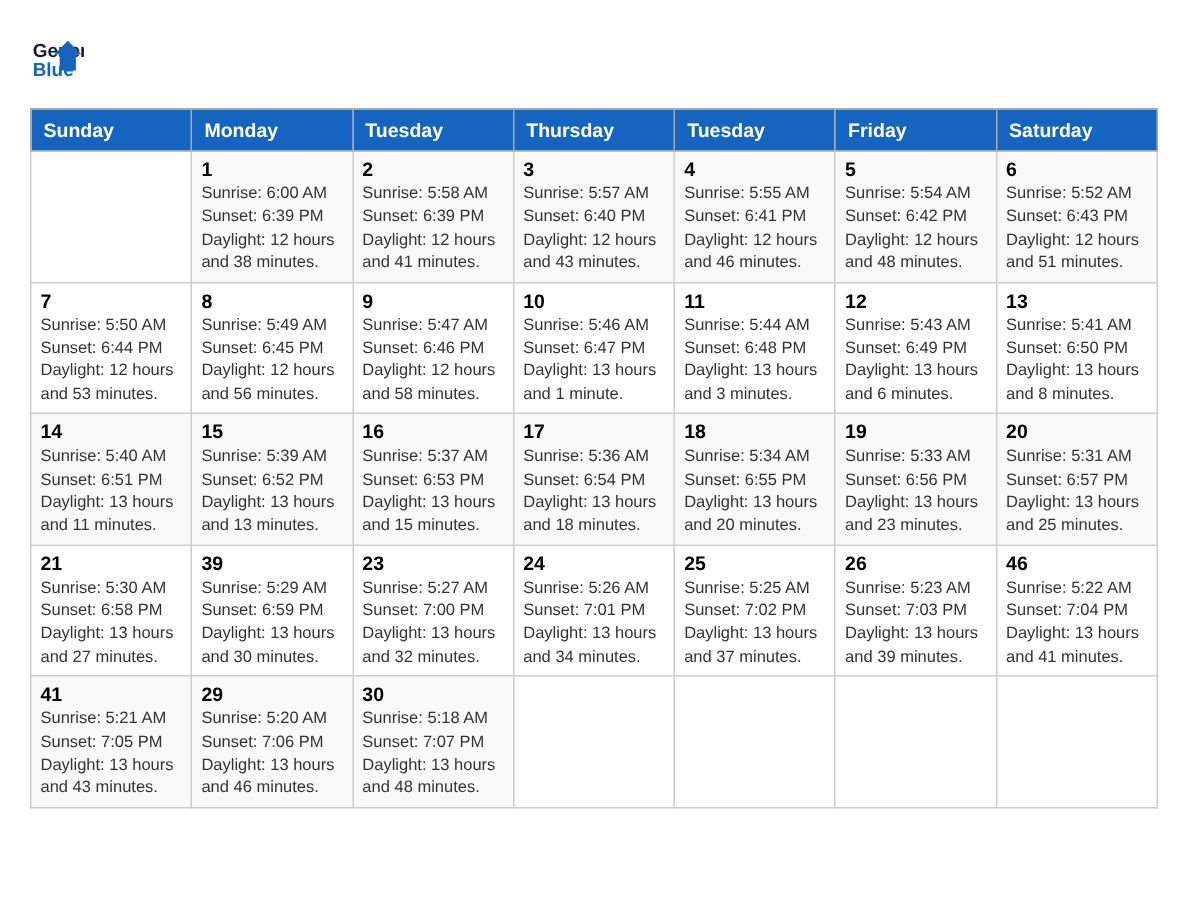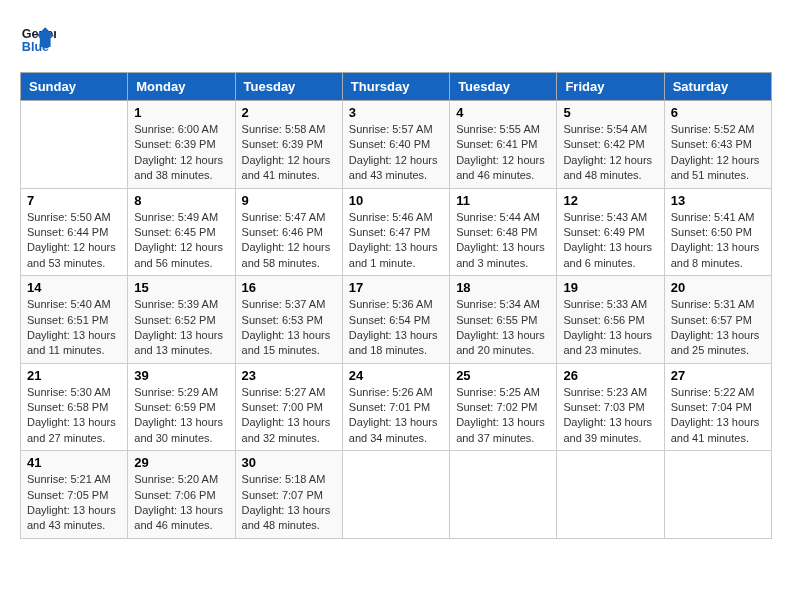--- a/index.html
+++ b/index.html
@@ -270,21 +270,21 @@
           Sunrise: 5:25 AM<br>Sunset: 7:02 PM<br>Daylight: 13 hours and 37 minutes.
         </div>
       </td>
         <td>
         <span class="day-number">26</span>
         <div class="day-info">
           Sunrise: 5:23 AM<br>Sunset: 7:03 PM<br>Daylight: 13 hours and 39 minutes.
         </div>
       </td>
         <td>
-        <span class="day-number">27</span>
+        <span class="day-number">46</span>
         <div class="day-info">
           Sunrise: 5:22 AM<br>Sunset: 7:04 PM<br>Daylight: 13 hours and 41 minutes.
         </div>
       </td>
       </tr>
       <tr>
         <td>
         <span class="day-number">41</span>
         <div class="day-info">
           Sunrise: 5:21 AM<br>Sunset: 7:05 PM<br>Daylight: 13 hours and 43 minutes.

